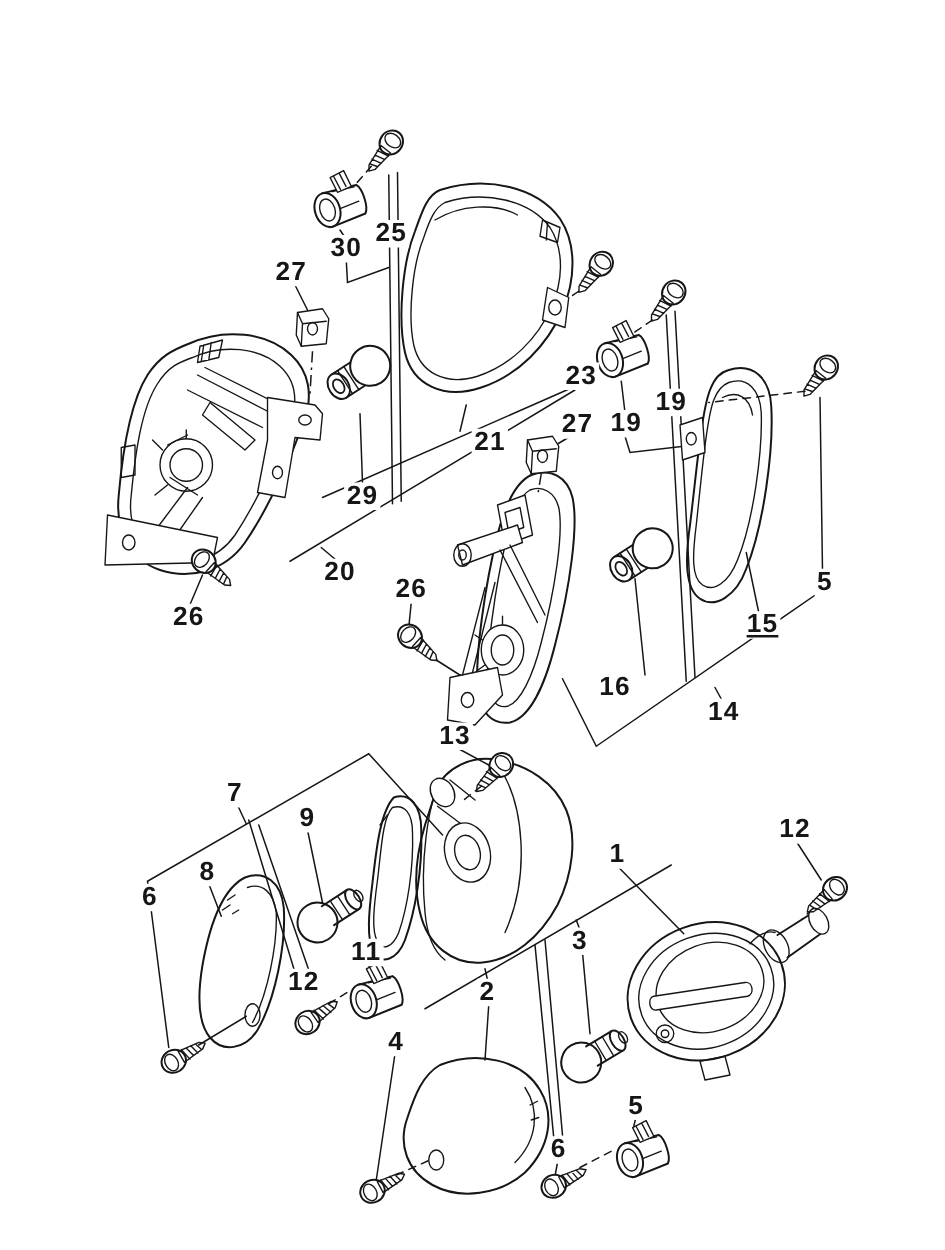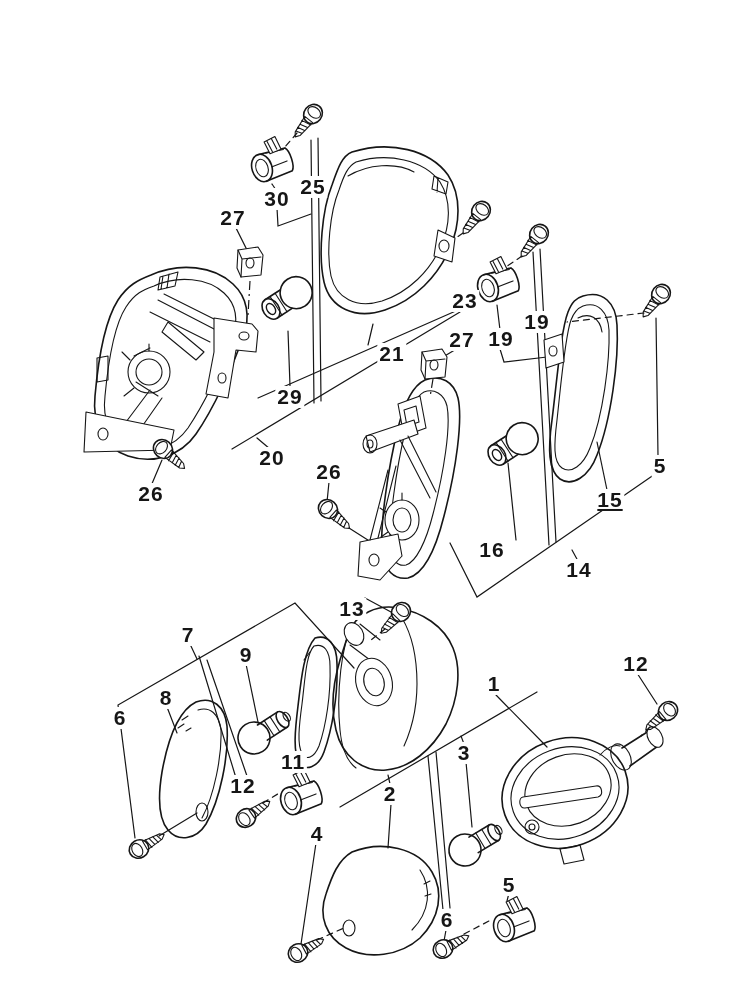--- a/index.html
+++ b/index.html
@@ -351,21 +351,21 @@
       <span class="callout" style="left: 317px; top: 834px;">4</span>
       <span class="callout" style="left: 509px; top: 885px;">5</span>
       <span class="callout" style="left: 447px; top: 920px;">6</span>
       <span class="callout" style="left: 188px; top: 635px;">7</span>
       <span class="callout" style="left: 166px; top: 698px;">8</span>
       <span class="callout" style="left: 246px; top: 655px;">9</span>
       <span class="callout" style="left: 120px; top: 718px;">6</span>
       <span class="callout" style="left: 293px; top: 762px;">11</span>
       <span class="callout" style="left: 243px; top: 786px;">12</span>
       <span class="callout" style="left: 636px; top: 664px;">12</span>
-      <span class="callout" style="left: 352px; top: 589px; margin-top: 20px;">13</span>
+      <span class="callout" style="left: 364px; top: 589px;">13</span>
       <span class="callout" style="left: 579px; top: 570px;">14</span>
       <span class="callout" style="left: 610px; top: 500px; text-decoration: underline;">15</span>
       <span class="callout" style="left: 492px; top: 550px;">16</span>
       <span class="callout" style="left: 660px; top: 466px;">5</span>
       <span class="callout" style="left: 501px; top: 339px;">19</span>
       <span class="callout" style="left: 537px; top: 322px;">19</span>
       <span class="callout" style="left: 272px; top: 458px;">20</span>
       <span class="callout" style="left: 369px; top: 354px; margin-left: 23px;">21</span>
       <span class="callout" style="left: 290px; top: 397px;">29</span>
       <span class="callout" style="left: 465px; top: 301px;">23</span>

